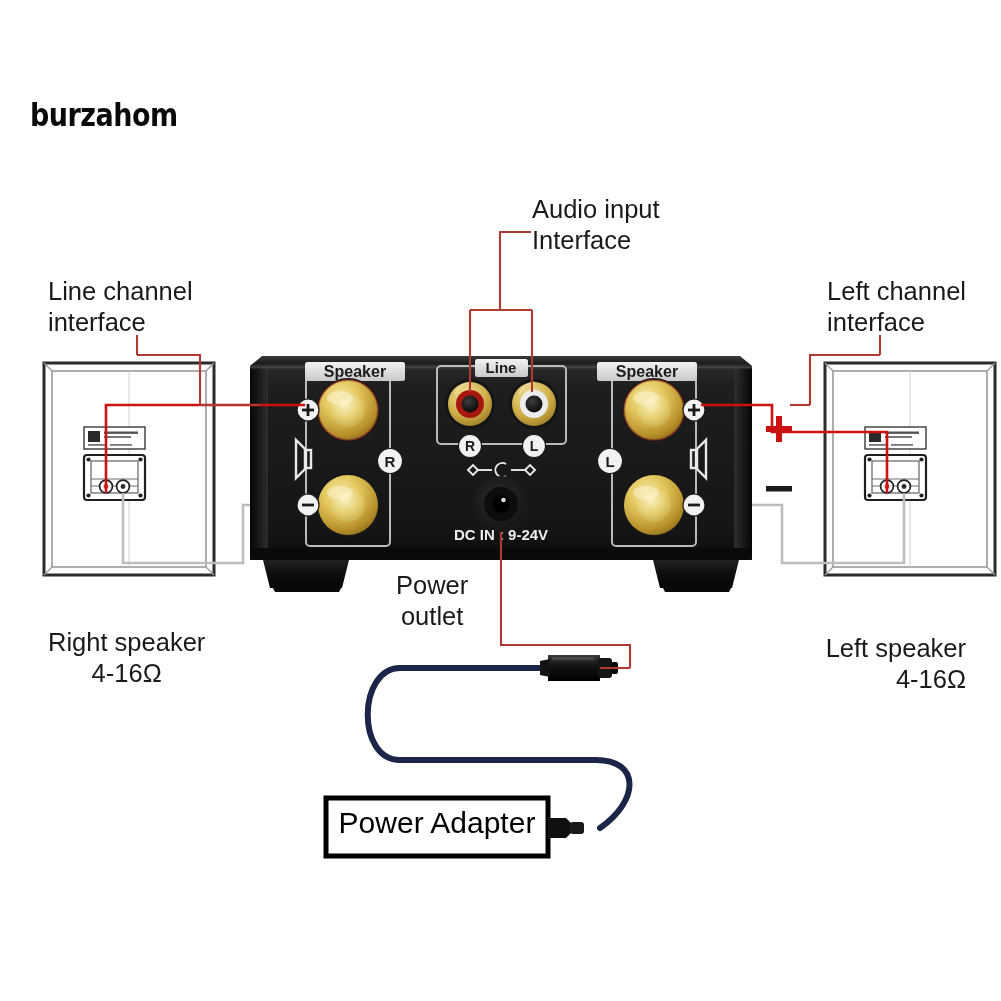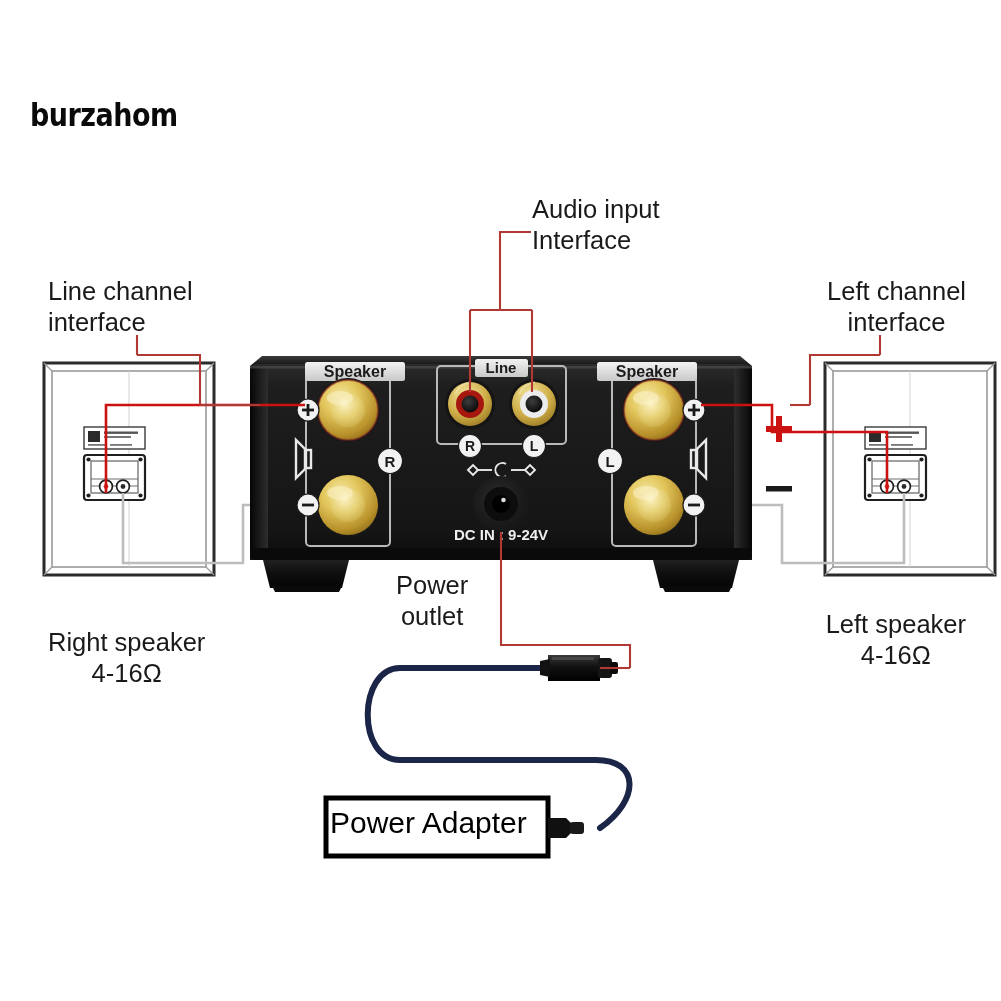--- a/index.html
+++ b/index.html
@@ -38,31 +38,31 @@
   }
   .lbl {
     position: absolute;
     color: #1a1a1a;
     font-size: 25.5px;
     line-height: 1.22;
     white-space: pre-line;
     font-family: "Liberation Sans", sans-serif;
   }
   .lbl-right-channel { left: 48px;  top: 276px; text-align: left; }
-  .lbl-left-channel  { right: 35px; top: 276px; text-align: center; }
+  .lbl-left-channel  { right: 35px; top: 276px; text-align: left; }
   .lbl-audio-input   { left: 532px; top: 194px; text-align: left; }
   .lbl-power-outlet  { left: 396px; top: 570px; text-align: center; }
   .lbl-right-speaker { left: 48px;  top: 627px; text-align: center; }
-  .lbl-left-speaker  { right: 35px; top: 609px; text-align: center; }
+  .lbl-left-speaker  { right: 35px; top: 633px; text-align: right; }
   .lbl-power-adapter {
     position: absolute;
     left: 330px;
     top: 806px;
     width: 214px;
-    text-align: left;
+    text-align: center;
     font-size: 30px;
     color: #000;
     font-family: "Liberation Sans", sans-serif;
   }
 </style>
 </head>
 <body>
 
 <div id="stage">
 

